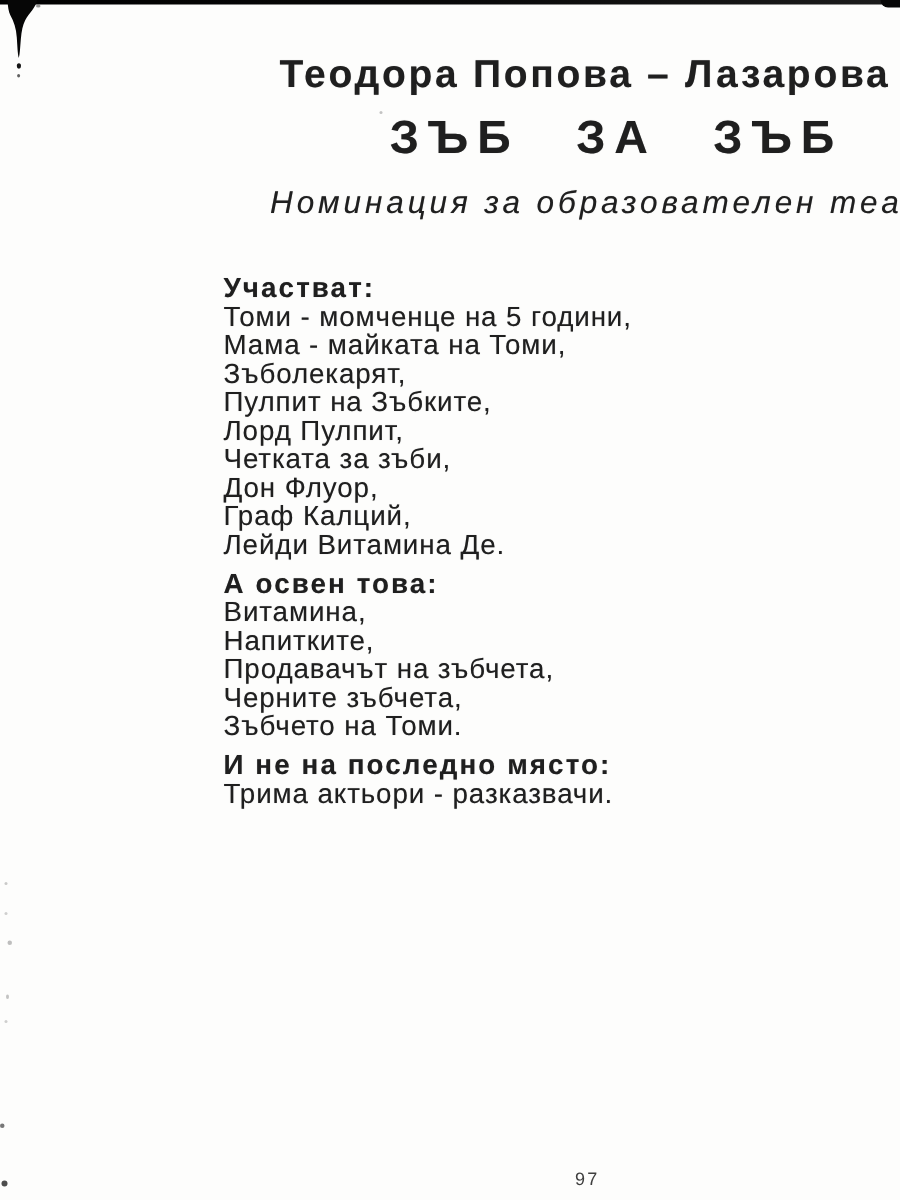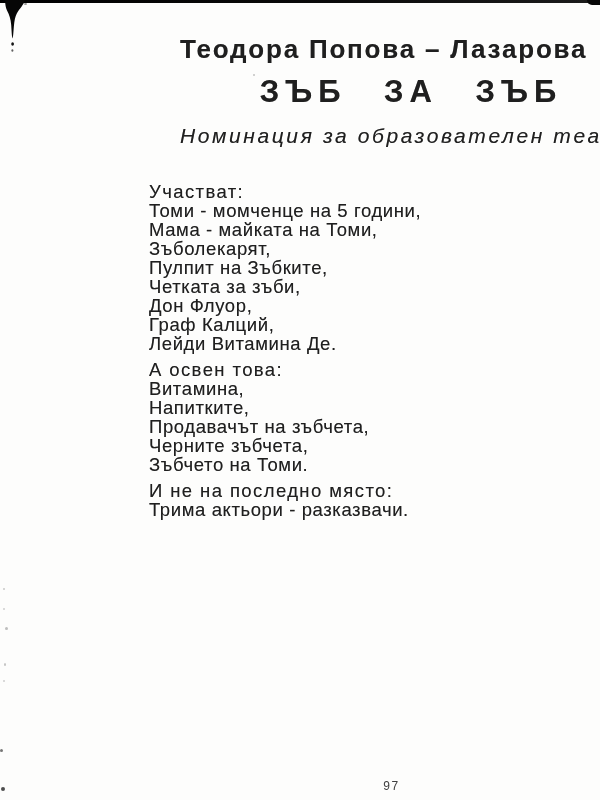--- a/index.html
+++ b/index.html
@@ -37,40 +37,40 @@
   .s6{left:0px;top:749px;width:3px;height:3px;background:#555;opacity:.8;}
   .s7{left:1px;top:787px;width:4px;height:4px;background:#3a3a3a;opacity:.9;}
   .s8{left:253px;top:74px;width:2px;height:2px;opacity:.5;}
   .s9{left:24px;top:3px;width:3px;height:2px;background:#666;opacity:.7;}
 
   
   .txt{text-shadow:0 0 .5px rgba(0,0,0,.4);}
 
   .author{
     position:absolute;top:36px;left:180px;width:420px;
-    text-align:left;font-weight:bold;font-size:26px;line-height:1;
+    text-align:center;font-weight:bold;font-size:26px;line-height:1;
     letter-spacing:1.8px;white-space:nowrap;
   }
   .title{
     position:absolute;top:76px;left:201px;width:420px;
     text-align:center;font-weight:bold;font-size:31px;line-height:1;
     letter-spacing:6px;word-spacing:23px;white-space:nowrap;
   }
   .subtitle{
     position:absolute;top:124px;left:180px;width:420px;
     text-align:center;font-style:italic;font-size:21px;line-height:1.1;
     letter-spacing:2.6px;white-space:nowrap;
   }
 
   .sections{
     position:absolute;top:182px;left:149px;width:420px;
     font-size:18.5px;line-height:19px;letter-spacing:.6px;
   }
   .section + .section{margin-top:7px;}
-  .heading{font-weight:normal;letter-spacing:1.4px;}
+  .heading{font-weight:bold;letter-spacing:1.4px;}
   .line{white-space:nowrap;}
 
   .pagenum{
     position:absolute;top:779px;left:349px;width:85px;
     text-align:center;font-size:12px;letter-spacing:1.5px;
     color:var(--pagenum);
   }
 </style>
 </head>
 <body>
@@ -105,20 +105,21 @@
 
   <div class="subtitle txt">Номинация за образователен театър</div>
 
   <div class="sections txt">
       <div class="section">
         <div class="heading">Участват:</div>
         <div class="line">Томи - момченце на 5 години,</div>
         <div class="line">Мама - майката на Томи,</div>
         <div class="line">Зъболекарят,</div>
         <div class="line">Пулпит на Зъбките,</div>
+        <div class="line">Лорд Пулпит,</div>
         <div class="line">Четката за зъби,</div>
         <div class="line">Дон Флуор,</div>
         <div class="line">Граф Калций,</div>
         <div class="line">Лейди Витамина Де.</div>
       </div>
       <div class="section">
         <div class="heading">А освен това:</div>
         <div class="line">Витамина,</div>
         <div class="line">Напитките,</div>
         <div class="line">Продавачът на зъбчета,</div>

